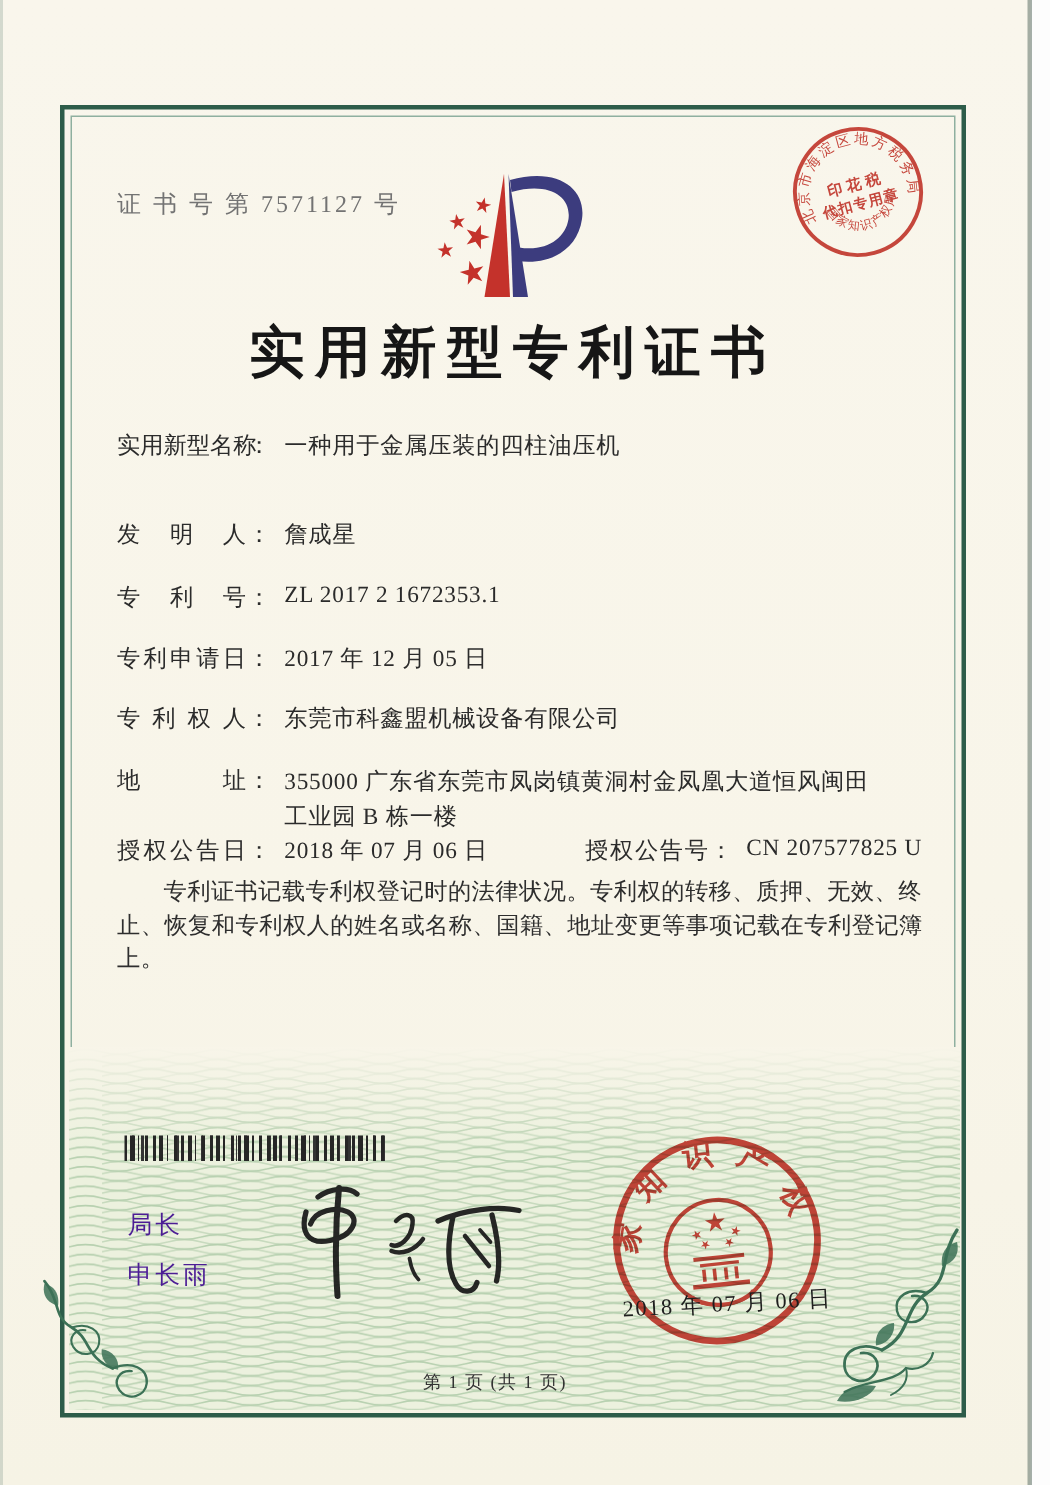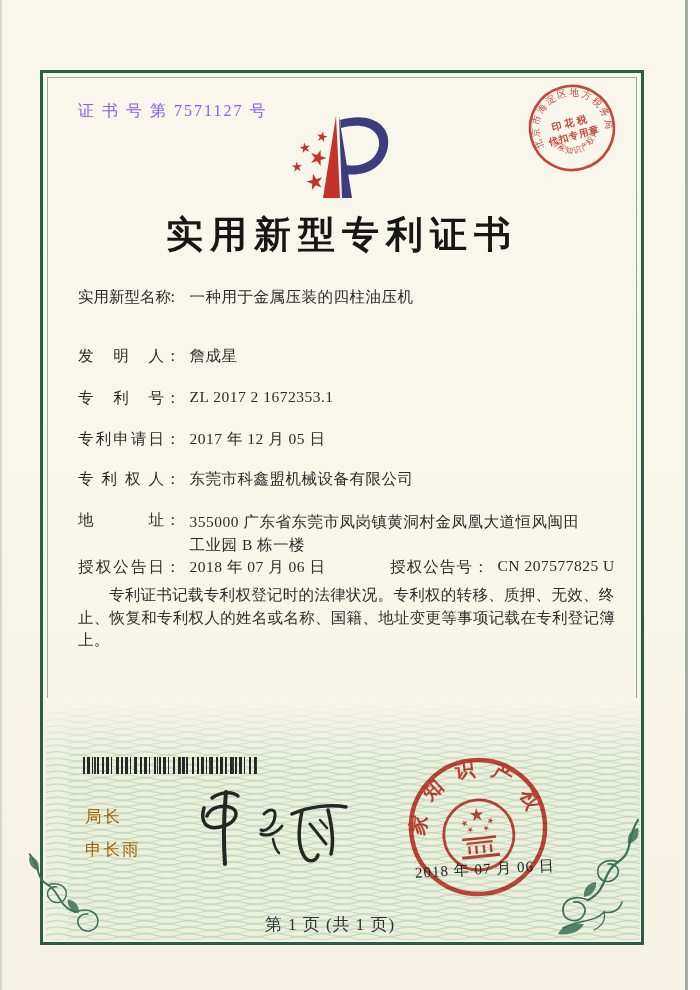--- a/index.html
+++ b/index.html
@@ -17,21 +17,21 @@
   .left-edge{position:absolute;left:0;top:0;width:2px;height:990px;background:#aebbaf;opacity:.5;}
 
   .frame-outer{position:absolute;left:40px;top:70px;width:598px;height:869px;border:3px solid #2d5c49;}
   .frame-inner{position:absolute;left:47px;top:77px;width:588px;height:859px;border:1px solid #8fb0a0;}
 
   .guilloche{position:absolute;left:46px;top:698px;}
   .flourish{position:absolute;}
   .flourish.right{left:546px;top:818px;}
   .flourish.left{left:26px;top:848px;transform:scaleX(-1);}
 
-  .cert-no{position:absolute;left:78px;top:101px;font-size:16px;letter-spacing:2px;color:#8b5cf6;}
+  .cert-no{position:absolute;left:78px;top:126px;font-size:16px;letter-spacing:2px;color:#737373;}
   .logo{position:absolute;left:288px;top:110px;}
   .title{
     position:absolute;left:40px;top:210px;width:604px;text-align:center;
     font-size:37px;font-weight:bold;letter-spacing:7px;color:#161616;
   }
 
   .field-row{position:absolute;left:78px;font-size:15.5px;color:#2b2b2b;white-space:nowrap;}
   .flabel{display:inline-block;width:86px;text-align:justify;text-align-last:justify;vertical-align:top;}
   .fcolon{display:inline-block;margin:0 9px 0 1px;vertical-align:top;}
   .fvalue{letter-spacing:.5px;}
@@ -44,33 +44,33 @@
   .paras{position:absolute;left:78px;top:584px;width:550px;font-size:15.5px;line-height:22.5px;color:#2e2e2e;z-index:4;}
   .paras p{margin:0;text-indent:2em;letter-spacing:.3px;}
 
   .barcode{
     position:absolute;left:83px;top:757px;width:175px;height:17px;z-index:4;
     background-image:
       repeating-linear-gradient(90deg,#262626 0 2px,transparent 2px 4px,#262626 4px 7px,transparent 7px 9px,#262626 9px 10px,transparent 10px 14px,#262626 14px 16px,transparent 16px 19px),
       repeating-linear-gradient(90deg,transparent 0 5px,#333 5px 6px,transparent 6px 11px,#333 11px 13px,transparent 13px 23px);
   }
 
-  .director{position:absolute;left:85px;top:806px;font-size:16.5px;letter-spacing:2px;color:#a16207;z-index:4;}
+  .director{position:absolute;left:85px;top:806px;font-size:16.5px;letter-spacing:2px;color:#4c1d95;z-index:4;}
   .director div{margin-bottom:11px;}
   .signature{position:absolute;left:180px;top:782px;z-index:5;}
 
   .seal{position:absolute;opacity:.9;mix-blend-mode:multiply;z-index:3;}
   .tax-seal{left:505px;top:61px;transform:rotate(-15deg);}
   .office-seal{left:403px;top:752px;transform:rotate(-6deg);}
   .date-stamp{
     position:absolute;left:415px;top:860px;font-size:15px;letter-spacing:1px;
     color:#1e1e1e;transform:rotate(-3deg);z-index:6;white-space:nowrap;
   }
 
-  .footer{position:absolute;left:28px;top:913px;width:604px;text-align:center;font-size:17px;color:#333;z-index:4;letter-spacing:1px;}
+  .footer{position:absolute;left:28px;top:913px;width:604px;text-align:center;font-size:12px;color:#333;z-index:4;letter-spacing:1px;}
 
   svg text{font-family:"Liberation Serif","DejaVu Serif",serif;}
 </style>
 </head>
 <body>
 
 <div class="paper"></div>
 <div class="left-edge"></div>
 <div class="page-edge"></div>
 

